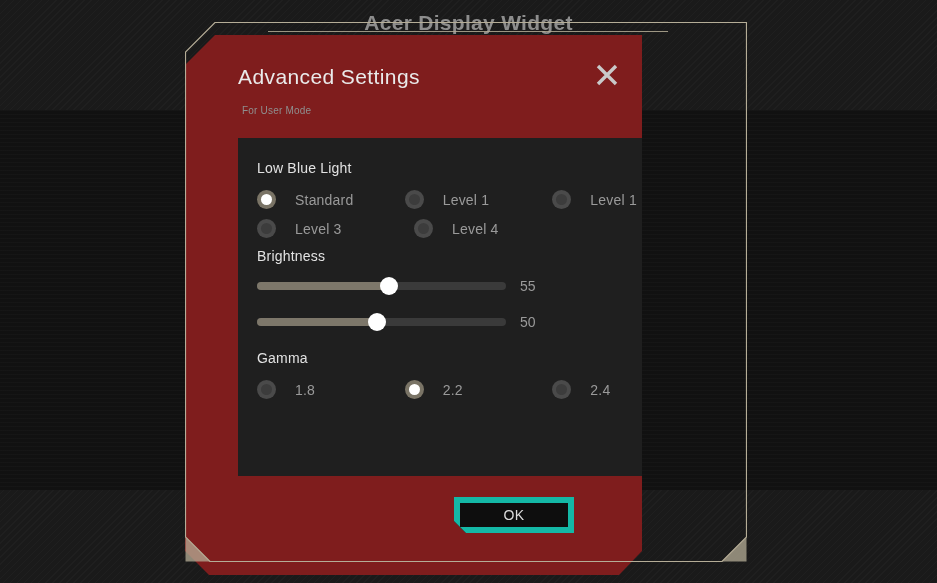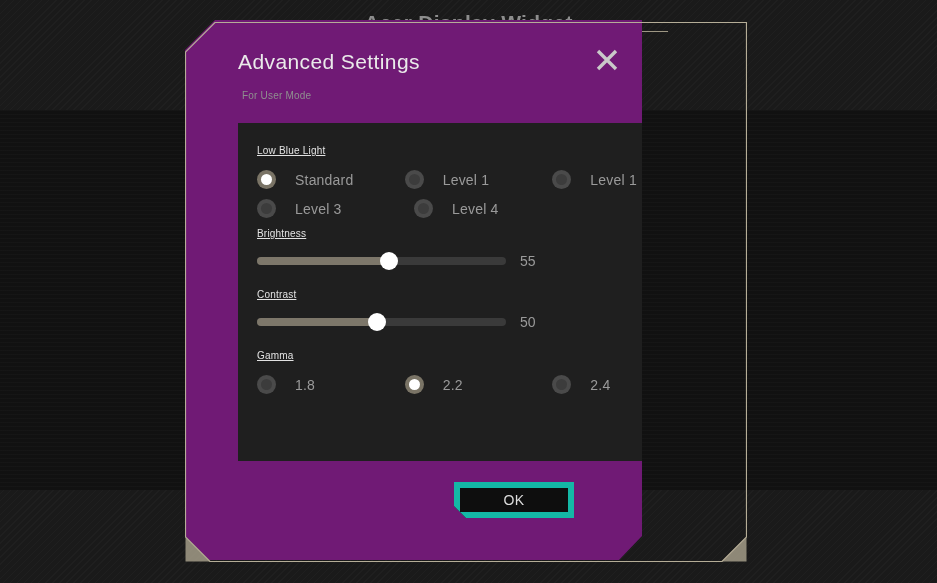--- a/index.html
+++ b/index.html
@@ -46,23 +46,23 @@
     white-space:nowrap;
   }
   #app-title-rule {
     position:absolute; top:31px; left:268px; width:400px; height:1px;
     background:#b5ad97; opacity:0.85;
   }
 
   
   #dialog {
     position:absolute;
-    left:185px; top:20px;
+    left:185px; top:35px;
     width:458px; height:540px;
-    background:#701a75;
+    background:#7f1d1d;
     -webkit-clip-path: polygon(30px 0, 100% 0, 100% 100%, 100% 100%,
                        calc(100% - 24px) 100%, 100% calc(100% - 24px),
                        100% 100%, 24px 100%, 0 calc(100% - 24px), 0 30px);
     clip-path: polygon(30px 0, calc(100% - 1px) 0, calc(100% - 1px) calc(100% - 24px),
                calc(100% - 24px) 100%, 24px 100%, 0 calc(100% - 24px), 0 30px);
   }
   
   #dialog-border {
     position:absolute; left:185px; top:22px;
     width:562px; height:540px; pointer-events:none;
@@ -87,23 +87,22 @@
   
   #panel {
     position:absolute; left:53px; top:103px;
     width:462px; height:338px;
     background:#1f1f1f;
     overflow:hidden;
   }
   #panel-inner { position:absolute; inset:0; padding:22px 0 0 19px; }
 
   .group-label {
-    font-size:10px; color:#e2e2e2; letter-spacing:0.2px;
+    font-size:14px; color:#e2e2e2; letter-spacing:0.2px;
     margin-bottom:14px;
-    text-decoration:underline;
   }
   .radio-row { display:flex; margin-bottom:10px; }
   .radio-opt {
     display:flex; align-items:center;
     width:157px; cursor:pointer;
   }
   .radio-dot {
     width:19px; height:19px; border-radius:50%;
     background:#4a4a4a;
     display:flex; align-items:center; justify-content:center;
@@ -242,21 +241,20 @@
         <div class="slider-row">
           <div class="track">
             <div class="track-fill" id="bright-fill" style="width: 53%;"></div>
             <div class="thumb" id="bright-thumb" style="left: 53%;"></div>
           </div>
           <span class="slider-value">55</span>
         </div>
       </div>
 
       <div class="slider-block">
-        <div class="group-label">Contrast</div>
         <div class="slider-row">
           <div class="track">
             <div class="track-fill" id="contrast-fill" style="width: 48%;"></div>
             <div class="thumb" id="contrast-thumb" style="left: 48%;"></div>
           </div>
           <span class="slider-value">50</span>
         </div>
       </div>
 
       <div>

